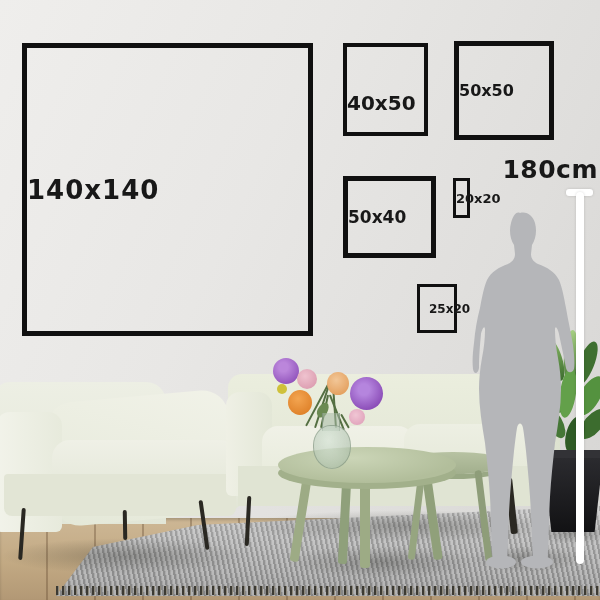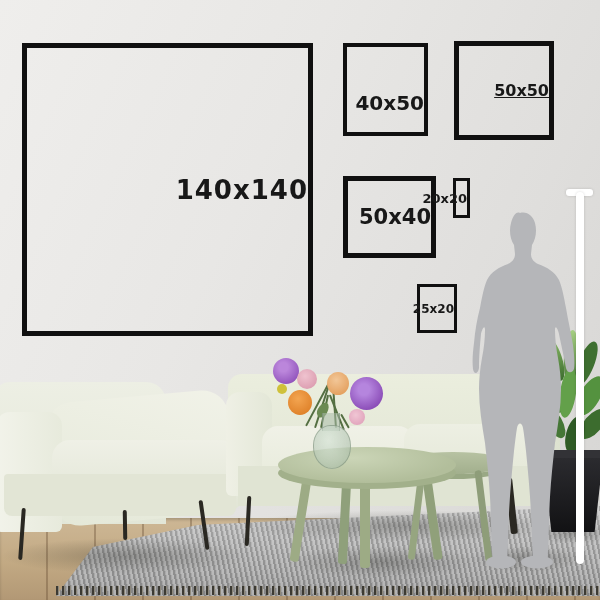--- a/index.html
+++ b/index.html
@@ -18,27 +18,27 @@
        clip-path:polygon(18px 93px,55px 44px,160px 22px,562px 3px,562px 93px);
        background:repeating-linear-gradient(78deg,#c6c6c6 0 2px,#949494 2px 4px,#b3b3b3 4px 5px);}
   .rug:after{content:"";position:absolute;inset:0;background:linear-gradient(180deg,rgba(255,255,255,.22),rgba(0,0,0,.10));}
   .fringe{left:56px;top:586px;width:544px;height:9px;z-index:2;
           background:repeating-linear-gradient(90deg,#3c3a33 0 2px,#8d887b 2px 3px,rgba(0,0,0,0) 3px 6px);}
 
   .shadow{background:radial-gradient(ellipse at center,rgba(35,35,30,.28) 0%,rgba(35,35,30,0) 70%);z-index:2;}
 
   
   .frame{box-sizing:border-box;border-style:solid;border-color:var(--frame-border,#111);
-         display:flex;align-items:center;justify-content:flex-end;z-index:2;
+         display:flex;align-items:center;justify-content:flex-start;z-index:2;
          color:var(--label-text,#191919);font-weight:700;}
   .f140 {left:22px; top:43px; width:291px;height:293px;border-width:5px;font-size:26px;letter-spacing:1px;}
   .f4050{left:343px;top:43px; width:85px; height:93px; border-width:4px;font-size:20px;}
   .f4050 .flabel{transform:translateY(13px);}
-  .f5050{left:454px;top:41px; width:100px;height:99px; border-width:5px;font-size:16px;text-decoration:underline;}
-  .f5040{left:343px;top:176px;width:93px; height:82px; border-width:5px;font-size:21px;}
+  .f5050{left:454px;top:41px; width:100px;height:99px; border-width:5px;font-size:16px;}
+  .f5040{left:343px;top:176px;width:93px; height:82px; border-width:5px;font-size:17px;}
   .f2020{left:453px;top:178px;width:17px; height:40px; border-width:3px;font-size:13px;}
   .f3030{left:340px;top:277px;width:64px; height:59px; border-width:4px;font-size:19px;letter-spacing:-.5px;}
   .f3030 .flabel{transform:translateY(3px);}
   .f2520{left:417px;top:284px;width:40px; height:49px; border-width:3px;font-size:12px;padding-left:9px;}
 
   
   .marker-label{left:498px;top:155px;width:100px;text-align:right;z-index:2;
                 font-size:25px;font-weight:700;color:var(--label-text,#161616);letter-spacing:.5px;}
   .ruler-line{left:576px;top:192px;width:8px;height:372px;border-radius:4px;z-index:7;
               background:var(--ruler,#fff);box-shadow:0 0 3px rgba(0,0,0,.15);}
@@ -191,20 +191,21 @@
              C9 137 10 127 10 119 C10 113 7 118 6 123 C5 133 4 146 4 157
              C3 163 -1 164 -2 158 C-3 150 -2 140 -1 132 C0 120 2 108 5 97
              C7 86 9 76 12 69 C16 61 24 56 33 53 C37 51 40 48 40 43 L39 34
              C35 28 34 19 36 12 C38 5 41 0 45 2 Z"></path>
     <ellipse cx="26" cy="351" rx="15" ry="6.5"></ellipse>
     <ellipse cx="62" cy="351" rx="16" ry="6.5"></ellipse>
   </svg>
 
   <div class="abs ruler-cap"></div>
   <div class="abs ruler-line"></div>
+  <div class="abs marker-label">180cm</div>
 
   <div class="abs frame f140">
     <span class="flabel">140x140</span>
   </div>
   <div class="abs frame f4050">
     <span class="flabel">40x50</span>
   </div>
   <div class="abs frame f5050">
     <span class="flabel">50x50</span>
   </div>

